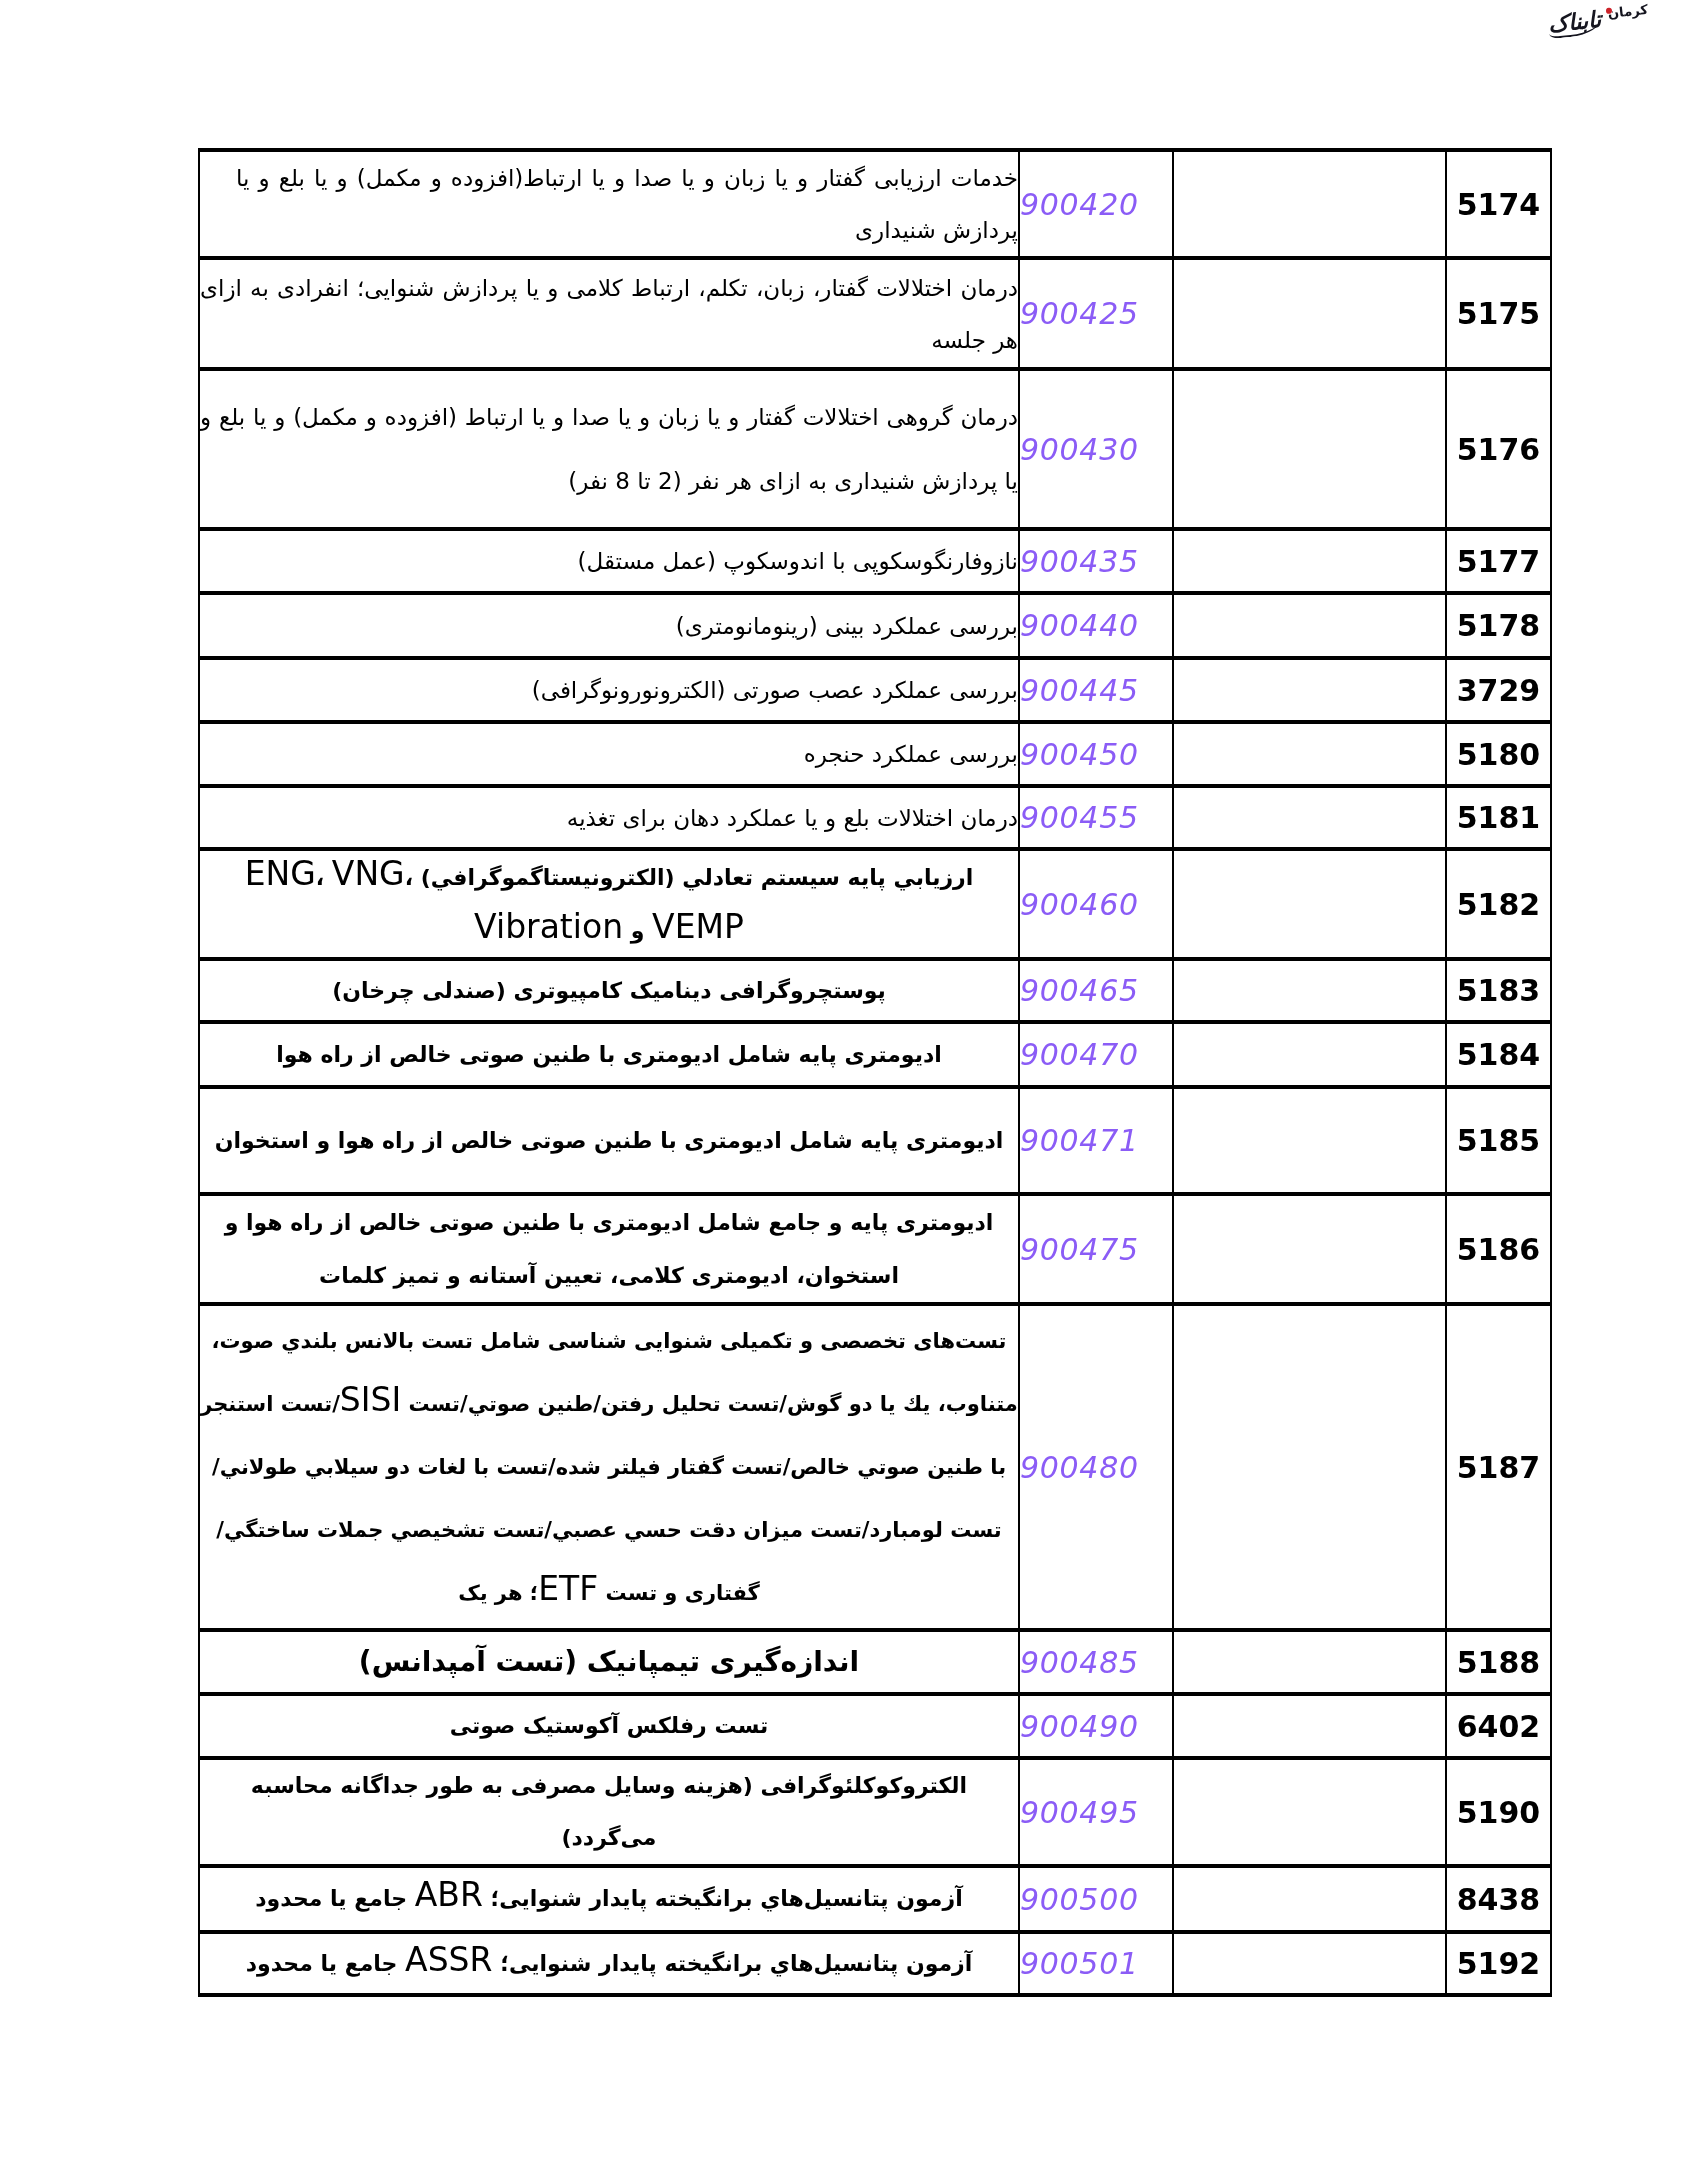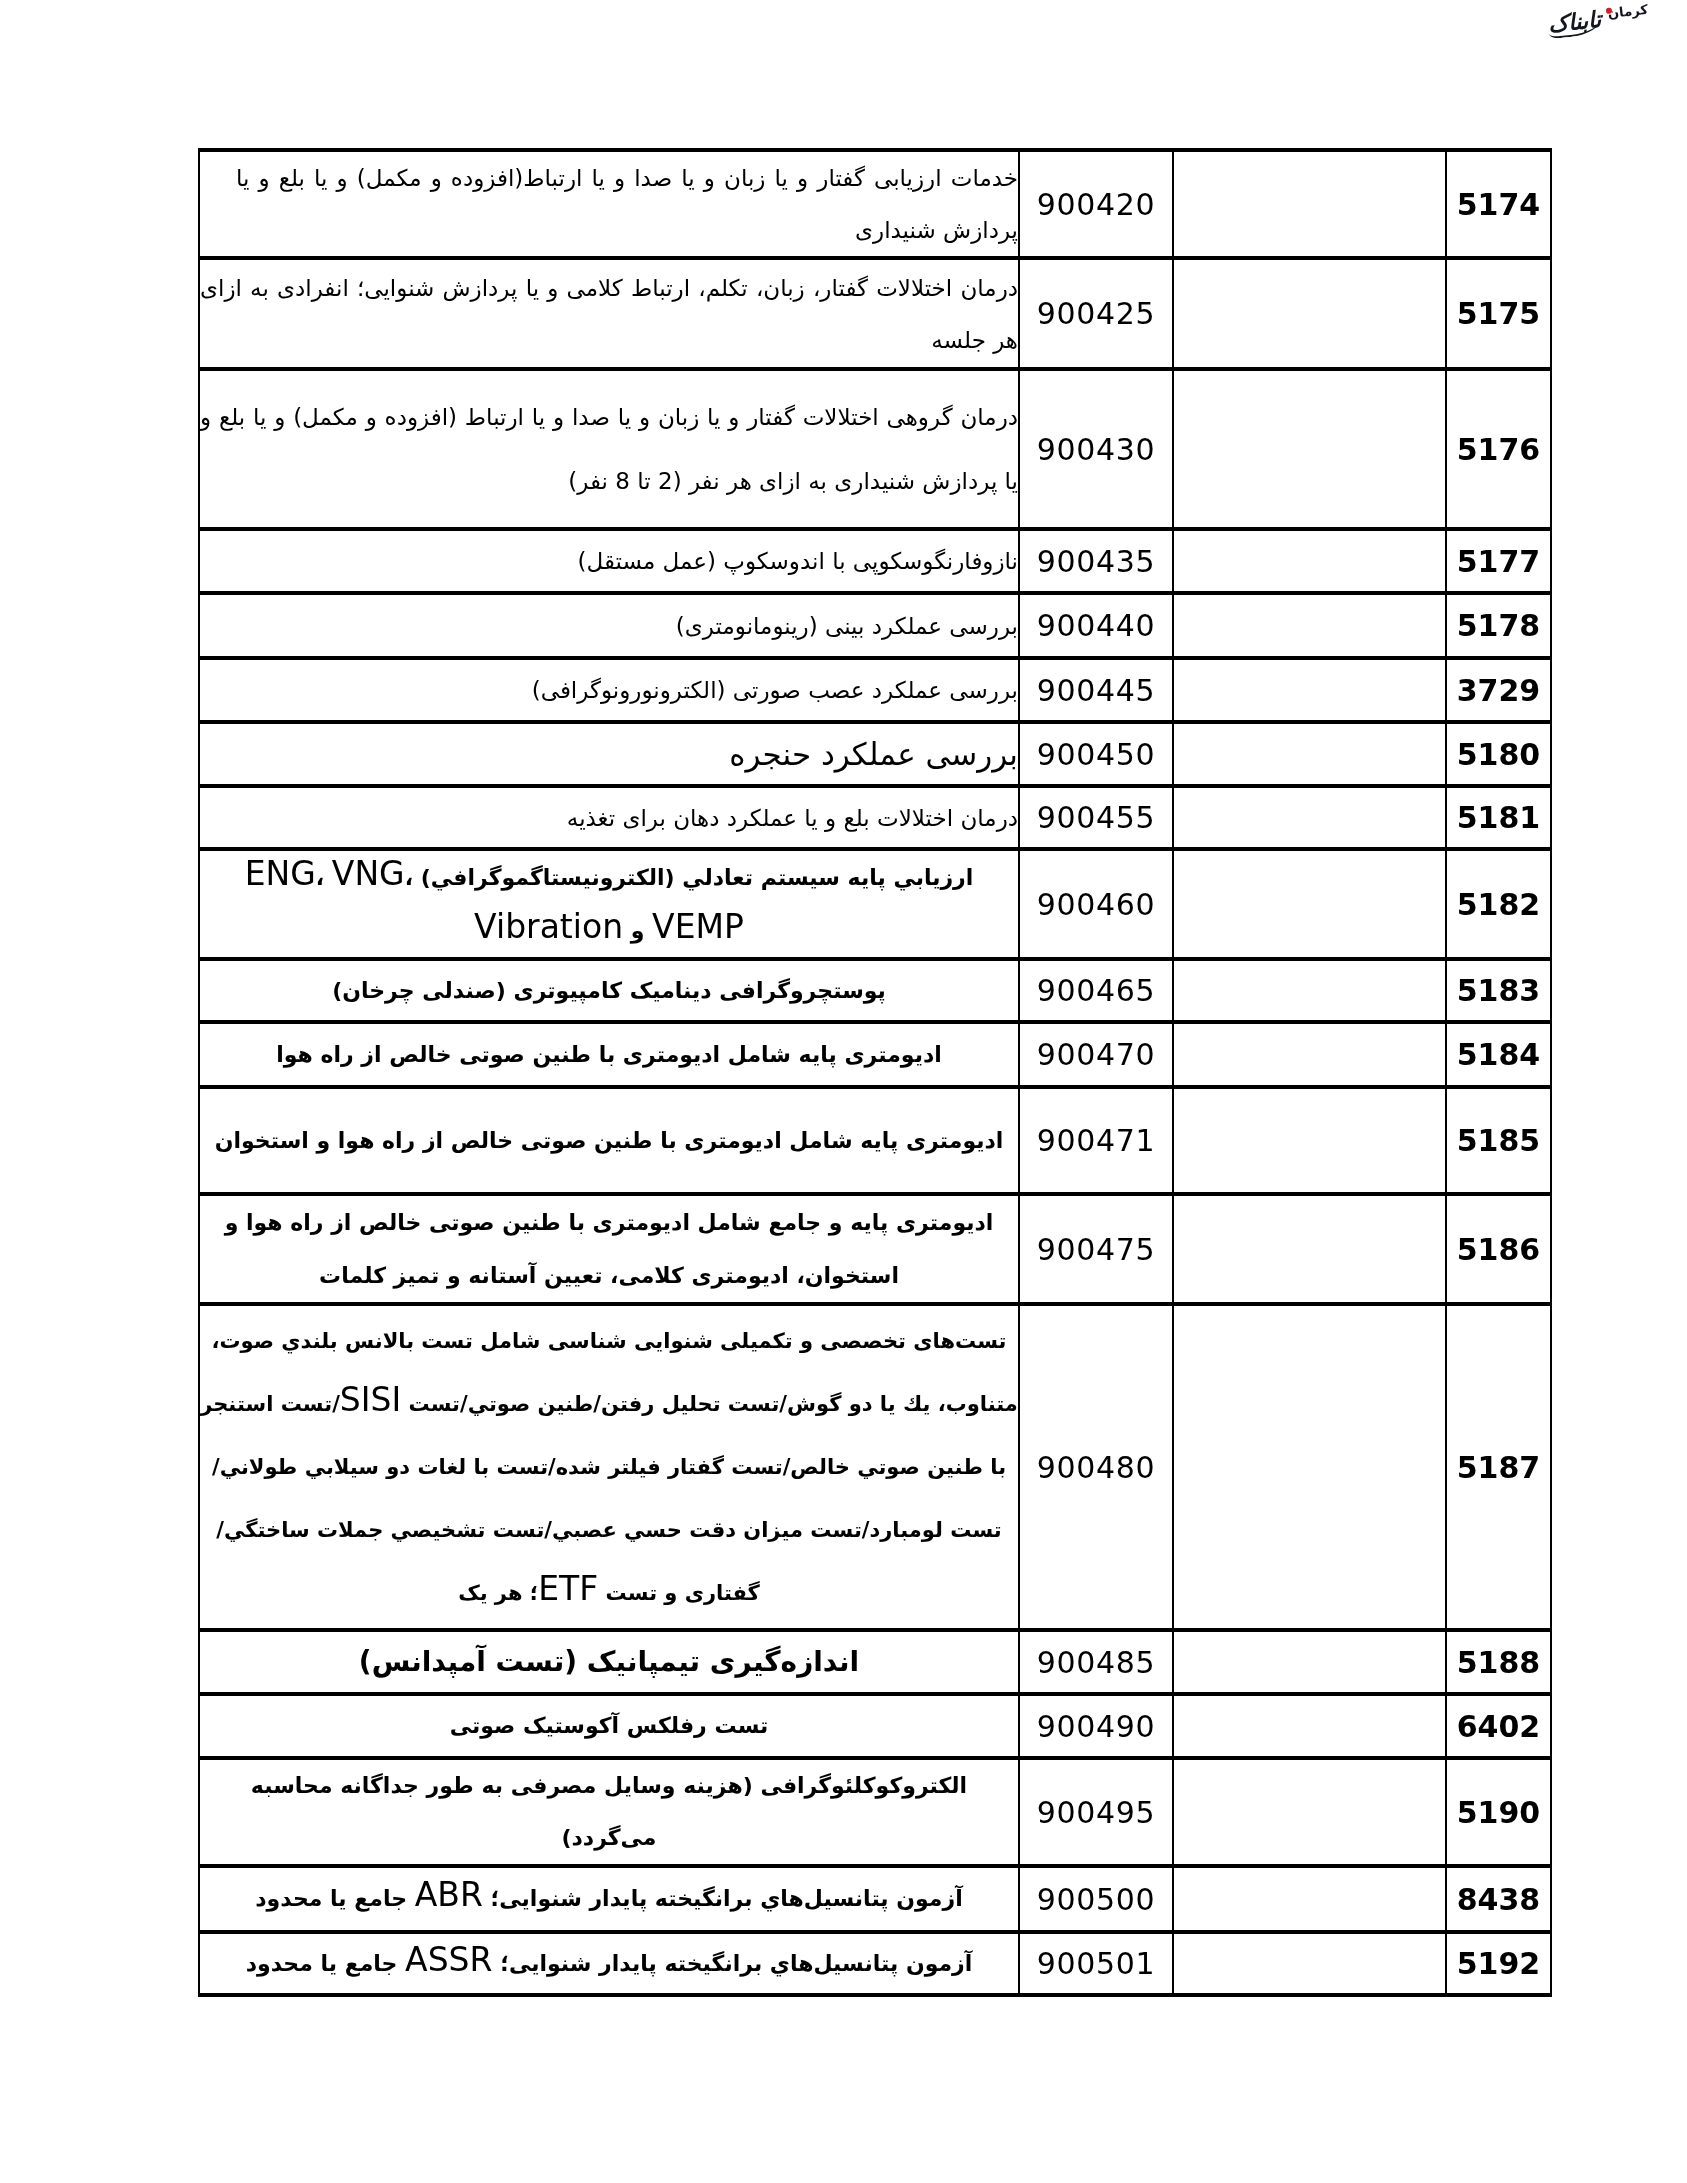--- a/index.html
+++ b/index.html
@@ -95,23 +95,23 @@
 
   td.desc .latin {
     font-weight: normal;
     font-size: 33px;
     font-family: "DejaVu Sans", sans-serif;
     line-height: 0; 
   }
 
   td.code {
     font-size: 30px;
-    color: #000000;
-    text-align: center;
+    color: #8b5cf6;
     letter-spacing: 0.7px;
+    font-style: italic;
   }
   td.blank { background: #fff; }
   td.num {
     font-size: 30px;
     font-weight: bold;
     color: #000;
     text-align: center;
   }
 </style>
 </head>
@@ -163,21 +163,21 @@
       <td class="blank"></td>
       <td class="num">5178</td>
     </tr>
         <tr style="height: 64px;">
       <td class="desc align-right" style="line-height: 52px; font-size: 23px;">بررسی عملکرد عصب صورتی (الکترونورونوگرافی)</td>
       <td class="code">900445</td>
       <td class="blank"></td>
       <td class="num">3729</td>
     </tr>
         <tr style="height: 64px;">
-      <td class="desc align-right" style="line-height: 52px; font-size: 31px; text-align: right;">بررسی عملکرد حنجره</td>
+      <td class="desc align-right" style="line-height: 52px; font-size: 23px; text-align: right;">بررسی عملکرد حنجره</td>
       <td class="code">900450</td>
       <td class="blank"></td>
       <td class="num">5180</td>
     </tr>
         <tr style="height: 63px;">
       <td class="desc align-right" style="line-height: 52px; font-size: 23px;">درمان اختلالات بلع و یا عملکرد دهان برای تغذیه</td>
       <td class="code">900455</td>
       <td class="blank"></td>
       <td class="num">5181</td>
     </tr>

